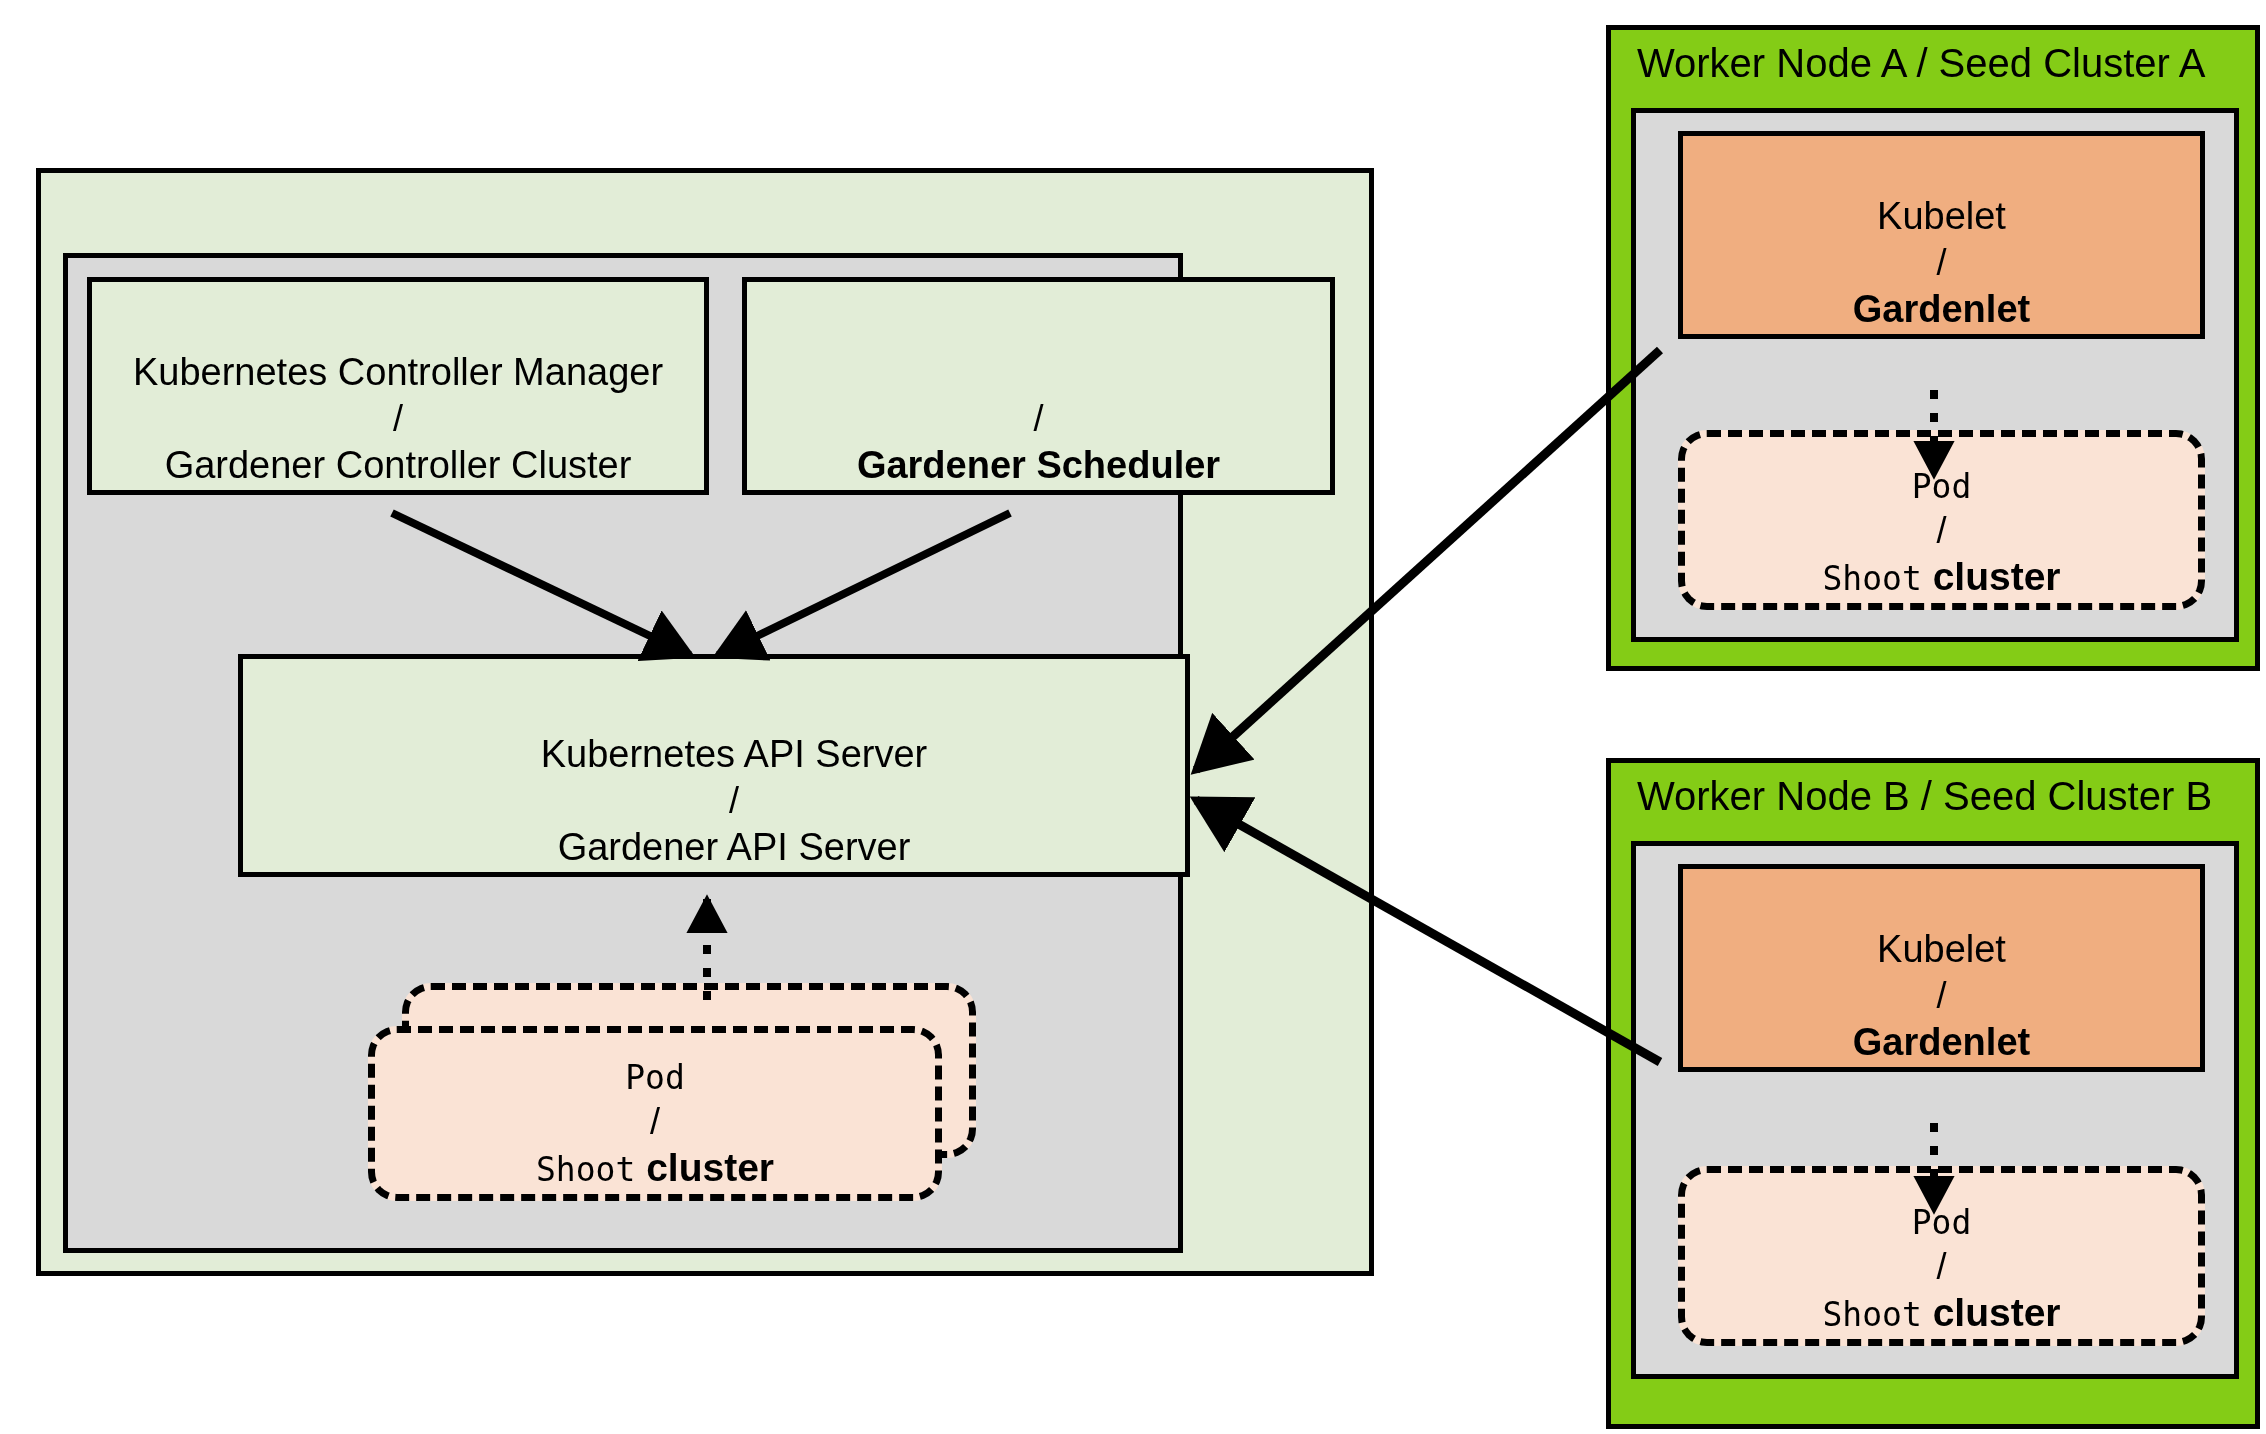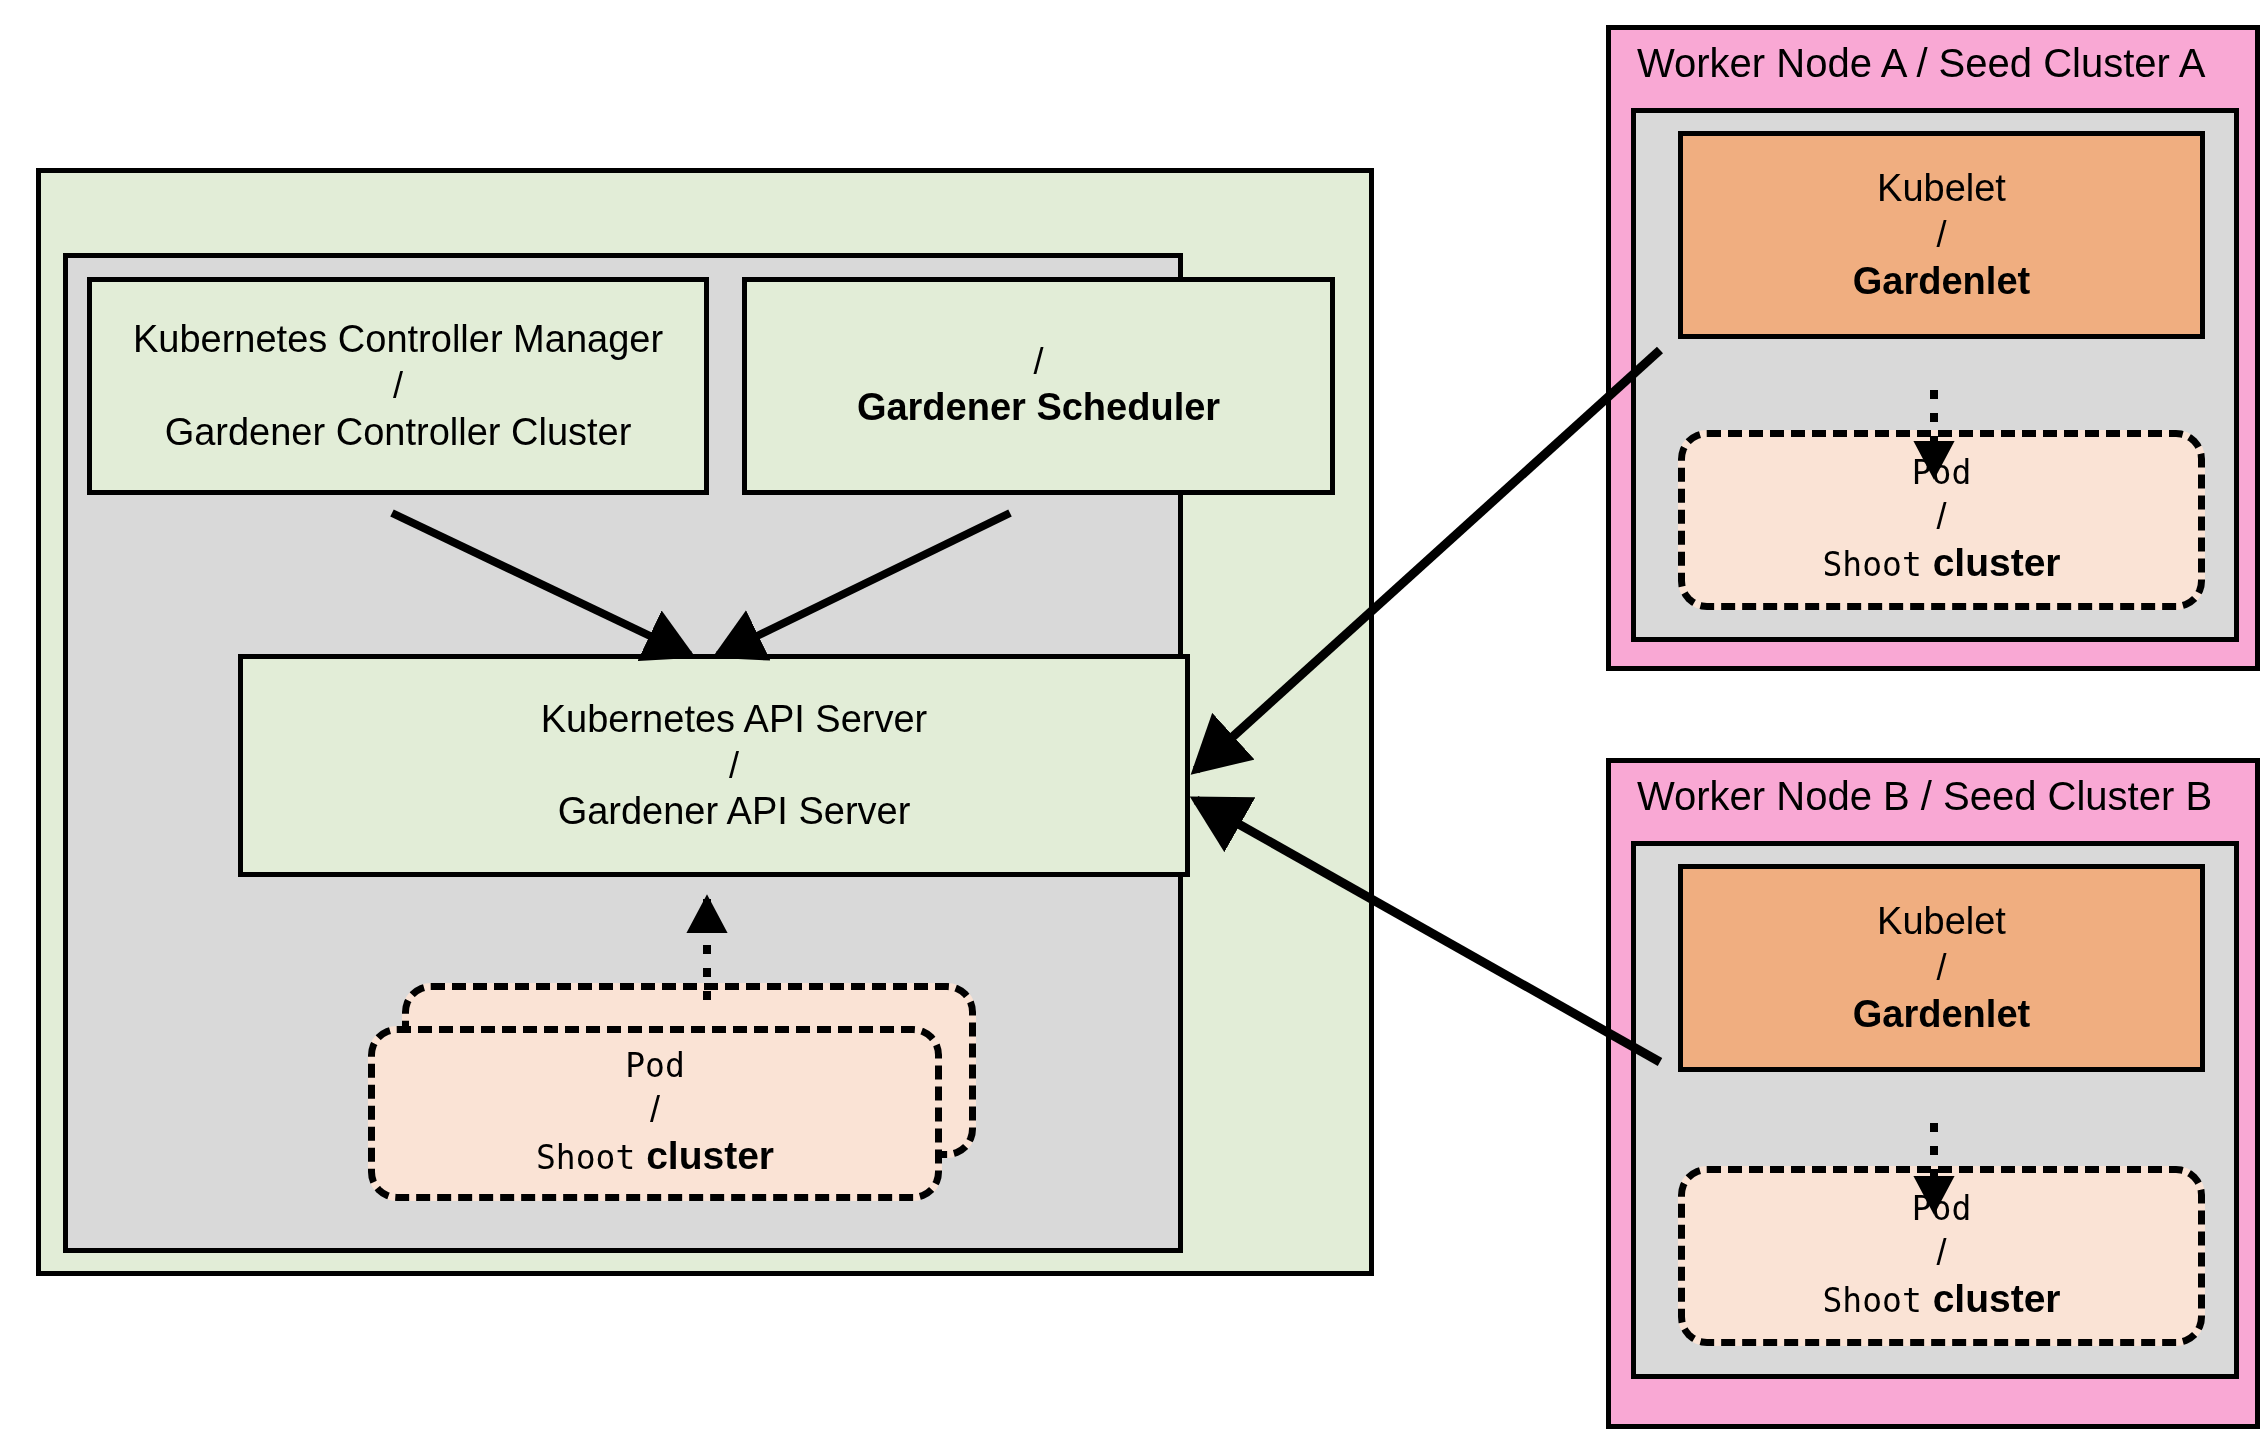--- a/index.html
+++ b/index.html
@@ -8,25 +8,25 @@
        -webkit-font-smoothing:antialiased;}
   #stage{position:absolute;inset:0;width:2266px;height:1434px;overflow:hidden;background:#fff;}
 
   
   .box{position:absolute;box-sizing:border-box;}
   .solid{border:5px solid #000;}
   .dashed{border:7px dashed #000;}
 
   .green{background:#E2EDD7;}
   .gray{background:#D9D9D9;}
-  .blue{background:#f9a8d4;}
+  .blue{background:#84cc16;}
   .orange{background:#F0AE80;}
   .peach{background:#FAE3D5;border-radius:29px;}
 
-  .ctr{display:flex;flex-direction:column;align-items:center;justify-content:center;
+  .ctr{display:flex;flex-direction:column;align-items:center;justify-content:flex-end;
        text-align:center;line-height:1.30;}
 
   .hdr{position:absolute;left:26px;top:12px;font-size:40px;line-height:1.05;white-space:nowrap;}
 
   .t34{font-size:39px;}
   .t38{font-size:38px;}
   .bold{font-weight:bold;}
   .mono{font-family:"DejaVu Sans Mono",monospace;font-size:33px;letter-spacing:0px;}
   .slash{font-size:36px;line-height:1.2;}
 

